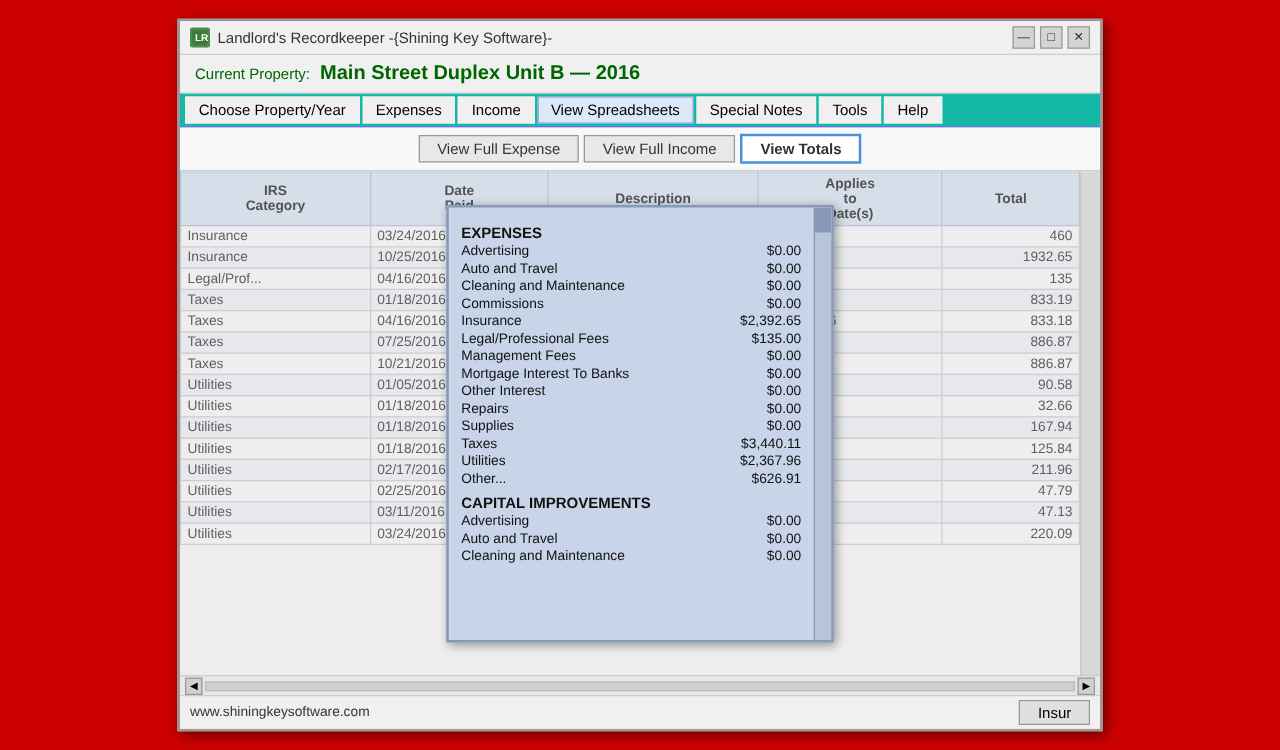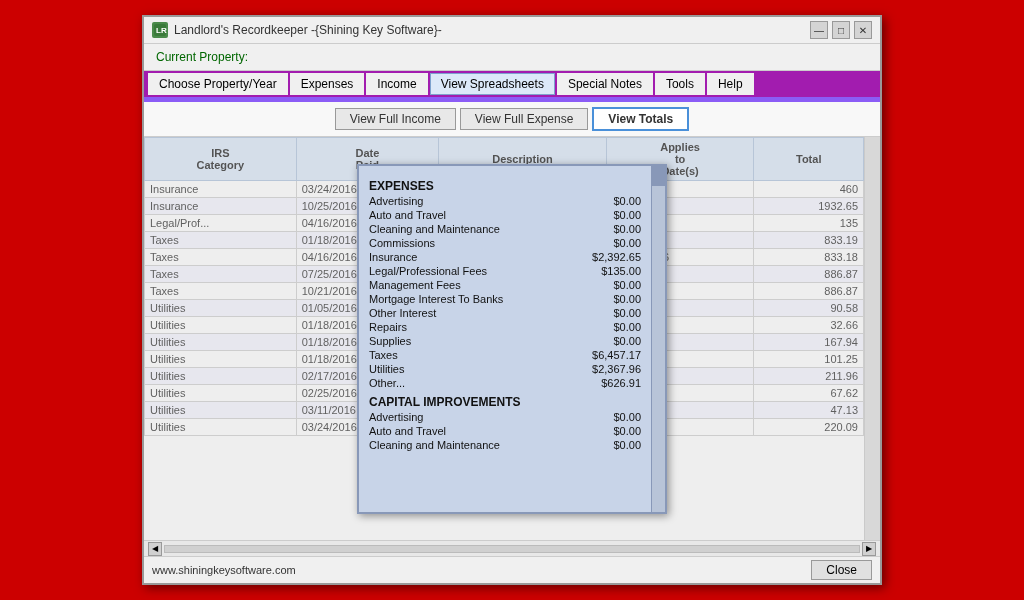--- a/index.html
+++ b/index.html
@@ -77,22 +77,22 @@
       color: #006600;
       font-size: 12px;
     }
     .property-name {
       color: #006600;
       font-size: 16px;
       font-weight: bold;
     }
     .menu-bar {
       display: flex;
-      background: #a21caf;
-      border-bottom: 5px solid #8b5cf6;
+      background: #14b8a6;
+      border-bottom: 1px solid #8b5cf6;
       padding: 2px 4px;
       gap: 2px;
     }
     .menu-item {
       padding: 3px 10px;
       cursor: pointer;
       border: 1px solid transparent;
       font-size: 12px;
       color: #000;
       background: #f0f0f0;
@@ -288,35 +288,36 @@
     </div>
     <div class="title-bar-controls">
       <button class="title-btn">—</button>
       <button class="title-btn">□</button>
       <button class="title-btn close-btn">✕</button>
     </div>
   </div>
 
   <div class="property-bar">
     <span class="property-label">Current Property:</span>
+    <span class="property-name">Main Street Duplex Unit B — 2016</span>
   </div>
 
   <div class="menu-bar">
     <button class="menu-item">Choose Property/Year</button>
     <button class="menu-item">Expenses</button>
     <button class="menu-item">Income</button>
     <button class="menu-item active">View Spreadsheets</button>
     <button class="menu-item">Special Notes</button>
     <button class="menu-item">Tools</button>
     <button class="menu-item">Help</button>
   </div>
 
   <div class="toolbar">
+    <button class="tool-btn">View Full Expense</button>
     <button class="tool-btn">View Full Income</button>
-    <button class="tool-btn">View Full Expense</button>
     <button class="tool-btn active">View Totals</button>
   </div>
 
   <div class="main-content">
 
     <div class="table-container">
       <table class="data-table">
         <thead>
           <tr>
             <th>IRS<br>Category</th>
@@ -395,35 +396,35 @@
               <td style="text-align: left;">01/18/2016</td>
               <td style="text-align: left;">Unit B Gas</td>
               <td style="text-align: left;">12/9/15-1...</td>
               <td style="text-align: right;">167.94</td>
             </tr>
             <tr>
               <td style="text-align: left;">Utilities</td>
               <td style="text-align: left;">01/18/2016</td>
               <td style="text-align: left;">Water/Se....</td>
               <td style="text-align: left;">10/1/15-1...</td>
-              <td style="text-align: right;">101.25</td>
+              <td style="text-align: right;">125.84</td>
             </tr>
             <tr>
               <td style="text-align: left;">Utilities</td>
               <td style="text-align: left;">02/17/2016</td>
               <td style="text-align: left;">Unit B Gas</td>
               <td style="text-align: left;">1/8/16-2/...</td>
               <td style="text-align: right;">211.96</td>
             </tr>
             <tr>
               <td style="text-align: left;">Utilities</td>
               <td style="text-align: left;">02/25/2016</td>
               <td style="text-align: left;">Unit B Ele....</td>
               <td style="text-align: left;">1/9-2/6</td>
-              <td style="text-align: right;">67.62</td>
+              <td style="text-align: right;">47.79</td>
             </tr>
             <tr>
               <td style="text-align: left;">Utilities</td>
               <td style="text-align: left;">03/11/2016</td>
               <td style="text-align: left;">Unit B Ele....</td>
               <td style="text-align: left;">2/6-3/7</td>
               <td style="text-align: right;">47.13</td>
             </tr>
             <tr>
               <td style="text-align: left;">Utilities</td>
@@ -482,21 +483,21 @@
               <div class="popup-row">
                 <span class="label">Repairs</span>
                 <span class="value">$0.00</span>
               </div>
               <div class="popup-row">
                 <span class="label">Supplies</span>
                 <span class="value">$0.00</span>
               </div>
               <div class="popup-row">
                 <span class="label">Taxes</span>
-                <span class="value">$6,457.17</span>
+                <span class="value">$3,440.11</span>
               </div>
               <div class="popup-row">
                 <span class="label">Utilities</span>
                 <span class="value">$2,367.96</span>
               </div>
               <div class="popup-row">
                 <span class="label">Other...</span>
                 <span class="value">$626.91</span>
               </div>
               <div class="popup-row header">CAPITAL IMPROVEMENTS</div>
@@ -522,15 +523,15 @@
   </div>
 
   <div class="bottom-scroll">
     <div class="scroll-arrow">◀</div>
     <div style="flex:1; height:8px; background:#d0d0d0; border: 1px solid #bbb;"></div>
     <div class="scroll-arrow">▶</div>
   </div>
 
   <div class="bottom-bar">
     <span class="status-text">www.shiningkeysoftware.com</span>
-    <button class="exit-btn">Close</button>
+    <button class="exit-btn">Insur</button>
   </div>
 </div>
 
 </body></html>

